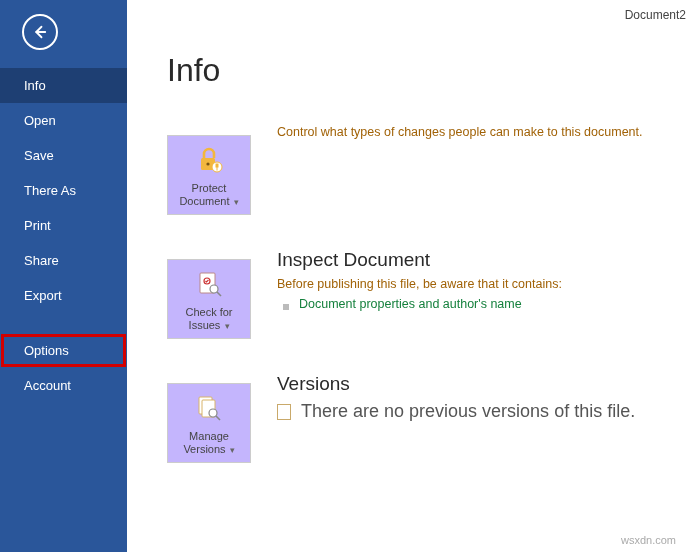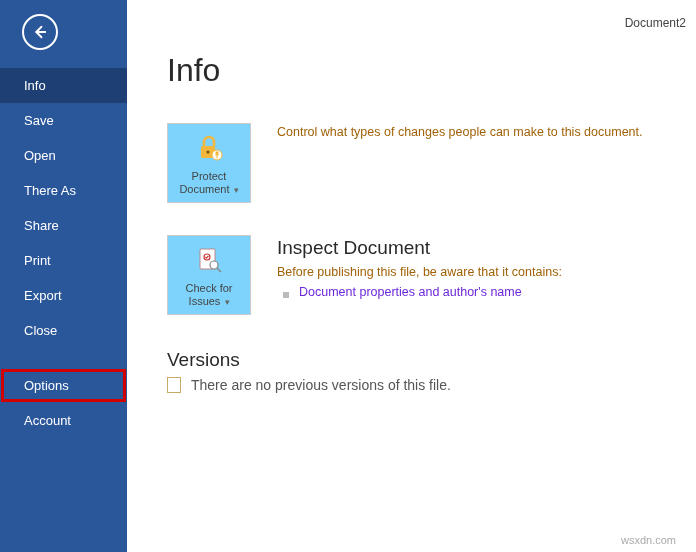--- a/index.html
+++ b/index.html
@@ -40,47 +40,48 @@
 .nav-item.highlight { outline: 3px solid #d20000; outline-offset: -4px; }
 .nav-gap { height: 20px; }
 
 .main {
   flex: 1;
   position: relative;
   padding: 0 0 0 40px;
 }
 .doc-title {
   position: absolute;
-  top: 16px; right: 10px;
+  top: 8px; right: 10px;
   font-size: 12px;
   color: #444;
 }
 .page-heading {
   font-size: 32px;
   font-weight: 300;
   color: #2a2a2a;
   margin-top: 52px;
   margin-bottom: 34px;
 }
 .section {
   display: flex;
   margin-bottom: 32px;
 }
 .tile {
   width: 84px;
   height: 80px;
   border: 1px solid #ccc;
-  background: #7dd3fc;
+  background: #c4b5fd;
   display: flex;
   flex-direction: column;
   align-items: center;
   justify-content: center;
   margin-right: 26px;
   cursor: pointer;
   flex-shrink: 0;
+  margin-top: 12px;
 }
 .tile .icon-slot { height: 36px; display:flex; align-items:center; justify-content:center; }
 .tile .tile-label {
   font-size: 11px;
   color: #444;
   text-align: center;
   line-height: 1.2;
   margin-top: 4px;
 }
 .tile .tile-label .chev { font-size: 9px; color: #666; margin-left: 2px; }
@@ -93,32 +94,32 @@
 }
 .section-desc {
   font-size: 12.5px;
   color: #a16207;
   margin-bottom: 6px;
 }
 .bullet-row {
   display: flex;
   align-items: center;
   font-size: 12.5px;
-  color: #6d28d9;
+  color: #15803d;
   margin-left: 6px;
 }
 .bullet-row .sq {
   width: 6px; height: 6px; background:#bbb;
   margin: 5px 10px 0 0;
   flex-shrink:0;
 }
 .versions-row {
   display: flex;
   align-items: center;
-  font-size: 14px;
+  font-size: 18px;
   color: #555;
 }
 .versions-row .vicon {
   width: 14px; height: 16px;
   border: 1px solid #c9a96a;
   margin-right: 10px;
   position: relative;
 }
 .watermark {
   position: absolute;
@@ -132,27 +133,26 @@
 
 <div class="container">
   <div class="sidebar">
     <div class="back-btn">
       <svg viewBox="0 0 24 24">
         <path d="M14 5 L7 12 L14 19" stroke="#fff" stroke-width="2.4" fill="none" stroke-linecap="round" stroke-linejoin="round"></path>
         <line x1="7" y1="12" x2="19" y2="12" stroke="#fff" stroke-width="2.4" stroke-linecap="round"></line>
       </svg>
     </div>
     <div class="nav-item active"><span>Info</span></div>
+    <div class="nav-item"><span>Open</span></div>
     <div class="nav-item"><span>Save</span></div>
-    <div class="nav-item"><span>Open</span></div>
     <div class="nav-item"><span>There As</span></div>
+    <div class="nav-item"><span>Print</span></div>
     <div class="nav-item"><span>Share</span></div>
-    <div class="nav-item"><span>Print</span></div>
     <div class="nav-item"><span>Export</span></div>
-    <div class="nav-item"><span>Close</span></div>
     <div class="nav-gap"></div>
     <div class="nav-item highlight"><span>Options</span></div>
     <div class="nav-item"><span>Account</span></div>
   </div>
 
   <div class="main">
     <div class="doc-title">Document2</div>
     <div class="page-heading">Info</div>
 
     <div class="section">
@@ -197,20 +197,34 @@
         <div class="section-title">Inspect Document</div>
         <div class="section-desc">Before publishing this file, be aware that it contains:</div>
         <div class="bullet-row">
           <span class="sq"></span>
           <span>Document properties and author's name</span>
         </div>
       </div>
     </div>
 
     <div class="section">
+      <div class="tile">
+        <div class="icon-slot">
+          <svg width="30" height="30" viewBox="0 0 30 30">
+            <rect x="5" y="4" width="13" height="17" rx="1" fill="#fff" stroke="#d8b36a" stroke-width="1"></rect>
+            <rect x="8" y="7" width="13" height="17" rx="1" fill="#fff" stroke="#d8b36a" stroke-width="1"></rect>
+            <circle cx="19" cy="20" r="4" fill="#fff" stroke="#888" stroke-width="1.2"></circle>
+            <line x1="22" y1="23" x2="26" y2="27" stroke="#888" stroke-width="1.6"></line>
+          </svg>
+        </div>
+        <div class="tile-label">
+          <span>Manage</span><br>
+          <span>Versions</span><span class="chev"> ▾</span>
+        </div>
+      </div>
       <div class="section-body">
         <div class="section-title">Versions</div>
         <div class="versions-row">
           <span class="vicon"></span>
           <span>There are no previous versions of this file.</span>
         </div>
       </div>
     </div>
 
   </div>

